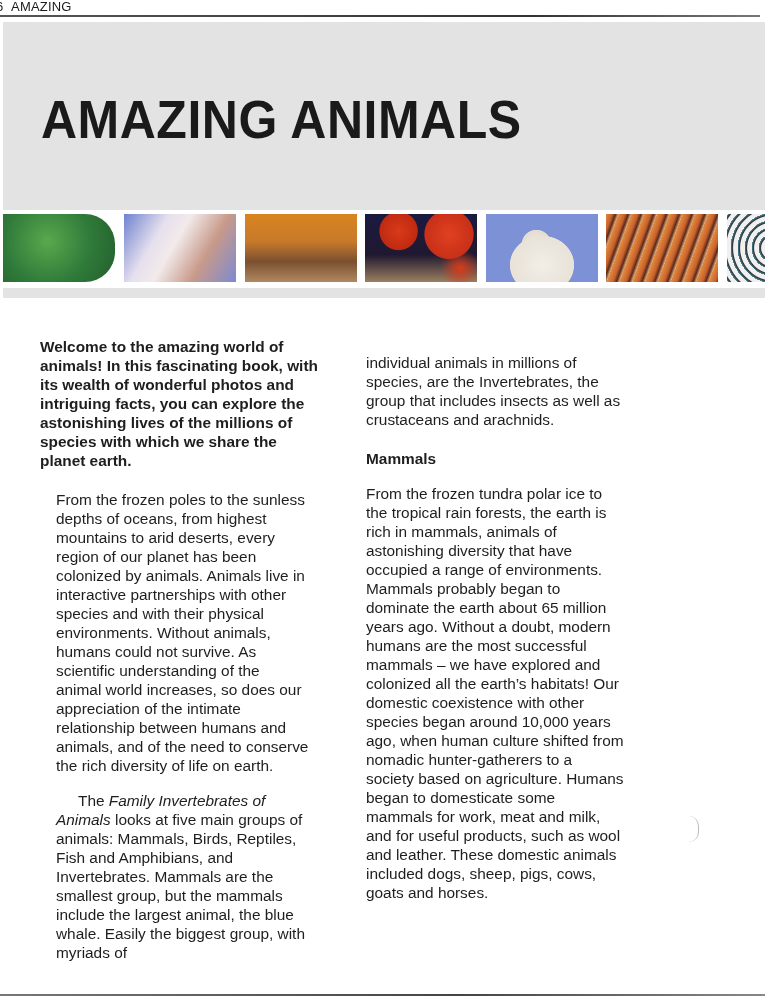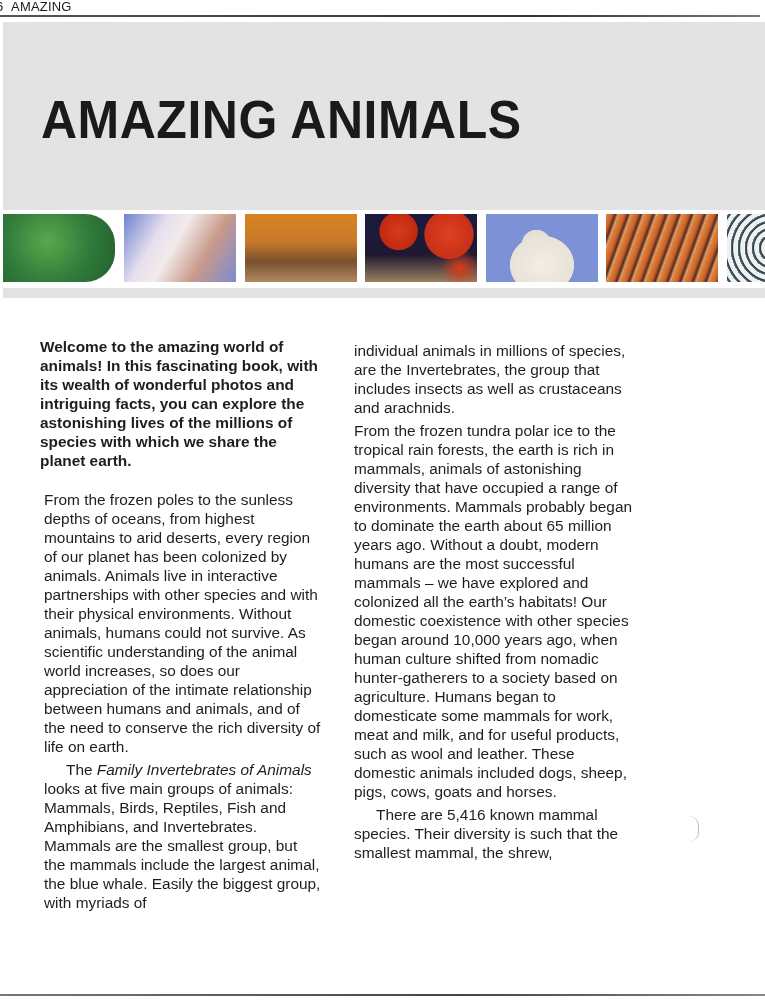--- a/index.html
+++ b/index.html
@@ -34,21 +34,21 @@
   .photo {
     position:absolute; top:4px; height:68px; overflow:hidden;
   }
   .bottom-band {
     position:absolute; left:3px; top:288px; width:762px; height:10px; background:#e3e3e3;
   }
   .col { position:absolute; font-size:15.4px; line-height:19px; color:#1e1e1e; }
   .col-left { left:40px; top:337px; width:285px; }
   .col-right { left:350px; top:337px; width:290px; }
   .lead { font-weight:bold; margin:0 0 20px 0; }
-  p { margin:4px; }
+  p { margin:16px; }
   .indent { text-indent:22px; }
   .subhead { font-weight:bold; margin-top:20px; }
   .bottom-rule {
     position:absolute; left:0; top:994px; width:765px; height:2px;
     background:linear-gradient(to right,#777,#444 60%,#888);
   }
   .margin-mark {
     position:absolute; left:688px; top:816px; width:10px; height:26px;
     border-right:1px solid #bbb; border-radius:0 10px 10px 0;
   }
@@ -76,18 +76,18 @@
 <div class="bottom-band"></div>
 
 <div class="col col-left">
   <p class="lead">Welcome to the amazing world of animals! In this fascinating book, with its wealth of wonderful photos and intriguing facts, you can explore the astonishing lives of the millions of species with which we share the planet earth.</p>
   <p>From the frozen poles to the sunless depths of oceans, from highest mountains to arid deserts, every region of our planet has been colonized by animals. Animals live in interactive partnerships with other species and with their physical environments. Without animals, humans could not survive. As scientific understanding of the animal world increases, so does our appreciation of the intimate relationship between humans and animals, and of the need to conserve the rich diversity of life on earth.</p>
   <p class="indent"><span>The </span><em>Family Invertebrates of Animals</em><span> looks at five main groups of animals: Mammals, Birds, Reptiles, Fish and Amphibians, and Invertebrates. Mammals are the smallest group, but the mammals include the largest animal, the blue whale. Easily the biggest group, with myriads of</span></p>
 </div>
 
 <div class="col col-right">
   <p>individual animals in millions of species, are the Invertebrates, the group that includes insects as well as crustaceans and arachnids.</p>
+  <p class="subhead">Mammals</p>
   <p>From the frozen tundra polar ice to the tropical rain forests, the earth is rich in mammals, animals of astonishing diversity that have occupied a range of environments. Mammals probably began to dominate the earth about 65 million years ago. Without a doubt, modern humans are the most successful mammals – we have explored and colonized all the earth’s habitats! Our domestic coexistence with other species began around 10,000 years ago, when human culture shifted from nomadic hunter-gatherers to a society based on agriculture. Humans began to domesticate some mammals for work, meat and milk, and for useful products, such as wool and leather. These domestic animals included dogs, sheep, pigs, cows, goats and horses.</p>
-  <p class="indent">There are 5,416 known mammal species. Their diversity is such that the smallest mammal, the shrew,</p>
 </div>
 
 <div class="margin-mark"></div>
 <div class="bottom-rule"></div>
 
 </body></html>

